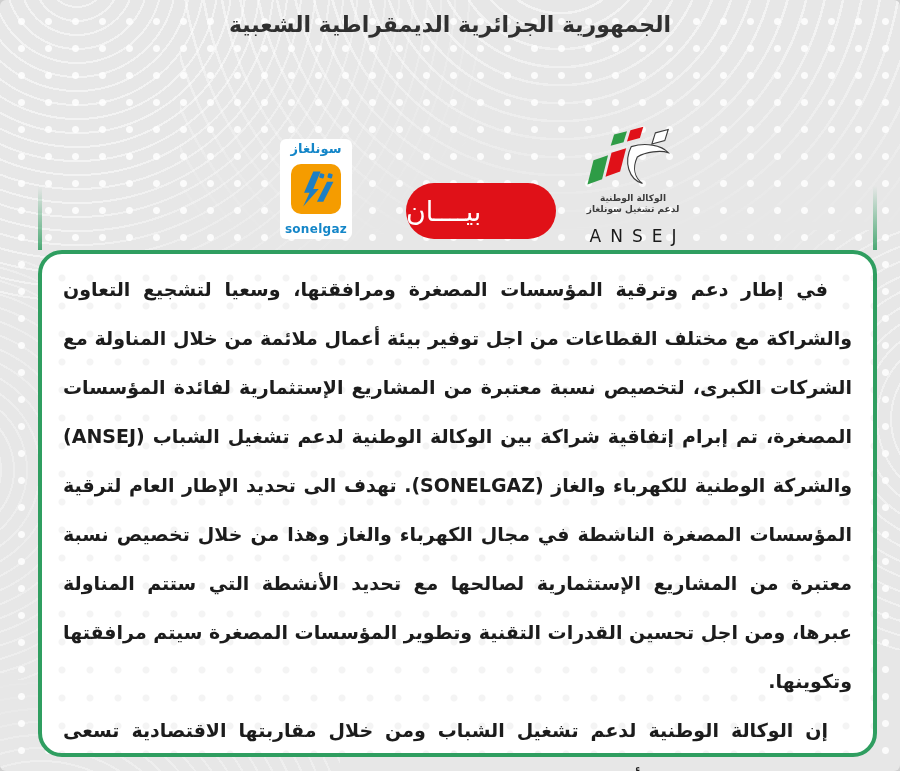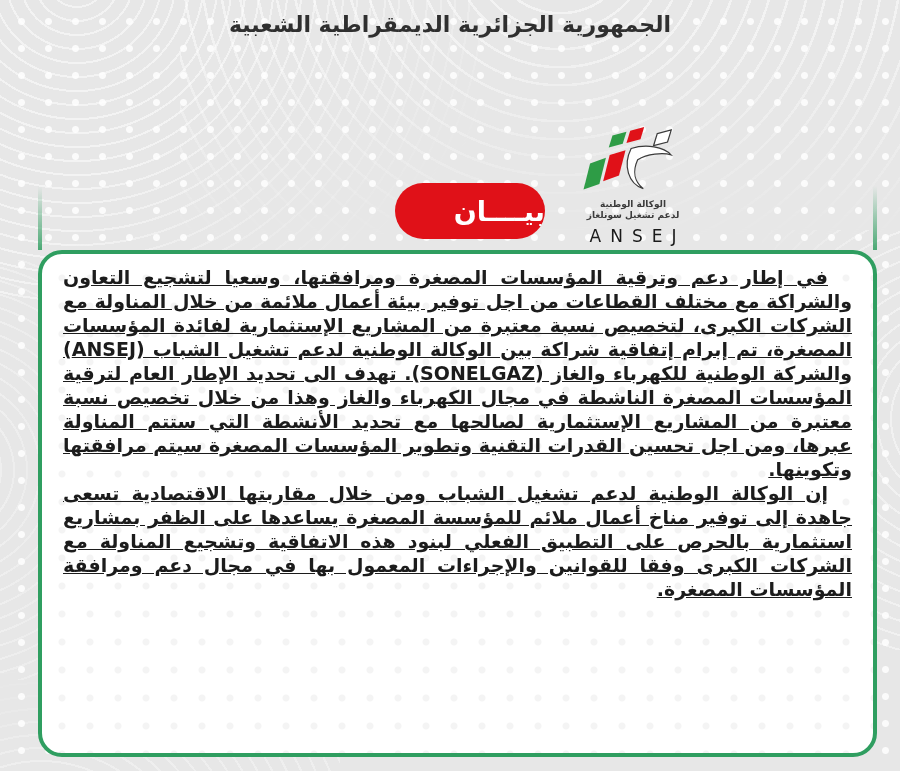--- a/index.html
+++ b/index.html
@@ -1,20 +1,21 @@
 <!DOCTYPE html>
 <html lang="ar" dir="rtl"><head>
 <meta charset="utf-8">
 <style>
   * { margin:0; padding:0; box-sizing:border-box; }
   html,body { background:#cfcfcf; }
   .canvas {
     position:relative; width:900px; height:771px; margin:0 auto;
     background:#e7e7e7; overflow:hidden;
     font-family:"DejaVu Sans", sans-serif;
+    border-radius:6px;
   }
   
   .dot-layer {
     position:absolute; inset:0; z-index:0; pointer-events:none;
     background-image:radial-gradient(circle, rgba(255,255,255,0.85) 3px, rgba(255,255,255,0) 4px);
     background-size:27px 27px; background-position:8px 8px;
   }
   
   .wave { position:absolute; z-index:0; pointer-events:none; opacity:.55; }
   .wave-tl   { left:-140px; top:-160px; width:620px; height:460px;
@@ -43,60 +44,72 @@
   
   .sonelgaz { position:absolute; left:280px; top:139px; width:72px; height:100px; z-index:2;
     background:#fff; border-radius:6px; display:flex; flex-direction:column;
     align-items:center; justify-content:space-between; padding:3px 2px; }
   .sg-ar { font-size:13px; font-weight:bold; color:#1486c8; line-height:14px; }
   .sg-square { width:50px; height:50px; background:#f59c00; border-radius:10px;
     display:flex; align-items:center; justify-content:center; }
   .sg-latin { font-size:12px; font-weight:bold; color:#1486c8; letter-spacing:.3px; }
 
   
-  .banner { position:absolute; left:395px; top:183px; width:150px; height:56px; z-index:2;
-    background:#e01118; border-radius:28px; display:flex; align-items:center; justify-content:flex-start;
-    color:#fff; font-size:27px; font-weight:bold; direction:rtl; }
+  .banner { position:absolute; left:406px; top:183px; width:150px; height:56px; z-index:2;
+    background:#e01118; border-radius:28px; display:flex; align-items:center; justify-content:flex-end;
+    color:#fff; font-size:27px; font-weight:normal; direction:rtl; }
 
   
   .ansej { position:absolute; left:568px; top:126px; width:130px; height:120px; z-index:2;
     display:flex; flex-direction:column; align-items:center; }
   .ansej-ar { font-size:9px; color:#3c3c3c; font-weight:bold; line-height:11px; direction:rtl; text-align:center; }
-  .ansej-name { margin-top:5px; font-size:17px; color:#1a1a1a; letter-spacing:9px;
+  .ansej-name { margin-top:11px; font-size:17px; color:#1a1a1a; letter-spacing:9px;
     text-indent:9px; direction:ltr; }
 
   
   .strip { position:absolute; width:4px; height:64px; top:186px; z-index:1;
     background:linear-gradient(to bottom, rgba(47,158,96,0), rgba(47,158,96,.85)); }
   .strip-l { left:38px; } .strip-r { left:873px; }
 
   
   .body-box { position:absolute; left:38px; top:250px; width:839px; height:507px; z-index:1;
     background:#fff; border:4px solid #2f9e60; border-radius:24px;
     padding:11px 21px 0 21px;
     background-image:radial-gradient(circle, rgba(0,0,0,0.045) 3px, rgba(0,0,0,0) 4px);
     background-size:28px 28px; background-position:6px 10px; }
   .body-box p { direction:rtl; text-align:justify; color:#1c1c1c;
-    font-size:19px; font-weight:bold; line-height:24px;text-decoration:underline; }
+    font-size:19px; font-weight:bold; line-height:49px; }
   .body-box p.indent { text-indent:24px; }
 </style>
 </head>
 <body>
 
 <div class="canvas">
 
   <div class="dot-layer"></div>
   <div class="wave wave-tl"></div>
   <div class="wave wave-top"></div>
   <div class="wave wave-left"></div>
   <div class="wave wave-bl"></div>
   <div class="wave wave-r"></div>
 
   <div class="hdr hdr1">الجمهورية الجزائرية الديمقراطية الشعبية</div>
 
+  <div class="sonelgaz">
+    <div class="sg-ar">سونلغاز</div>
+    <div class="sg-square">
+      <svg width="44" height="44" viewBox="0 0 48 48" aria-hidden="true">
+        <path d="M21 5 L29 5 L21 24 L27 24 L10 43 L17 28 L11 28 Z" fill="#1e7fc2"></path>
+        <path d="M36 16 L43 16 L32 38 L25 38 Z" fill="#1e7fc2"></path>
+        <rect x="28" y="7" width="5" height="5" rx="1" fill="#1e7fc2" transform="rotate(15 30 9)"></rect>
+        <rect x="37" y="7" width="5" height="5" rx="1" fill="#1e7fc2" transform="rotate(15 39 9)"></rect>
+      </svg>
+    </div>
+    <div class="sg-latin">sonelgaz</div>
+  </div>
 
   <div class="banner">
     <span>بيــــان</span>
   </div>
 
   <div class="ansej">
     <svg width="112" height="74" viewBox="0 0 120 78" aria-hidden="true">
       <polygon points="38,10 53,6 49,19 34,23" fill="#2e9c46"></polygon>
       <polygon points="57,5 72,1 68,14 53,18" fill="#e01118"></polygon>
       <polygon points="86,8 101,4 97,17 82,21" fill="#ffffff" stroke="#3c3c3c" stroke-width="1.3"></polygon>

